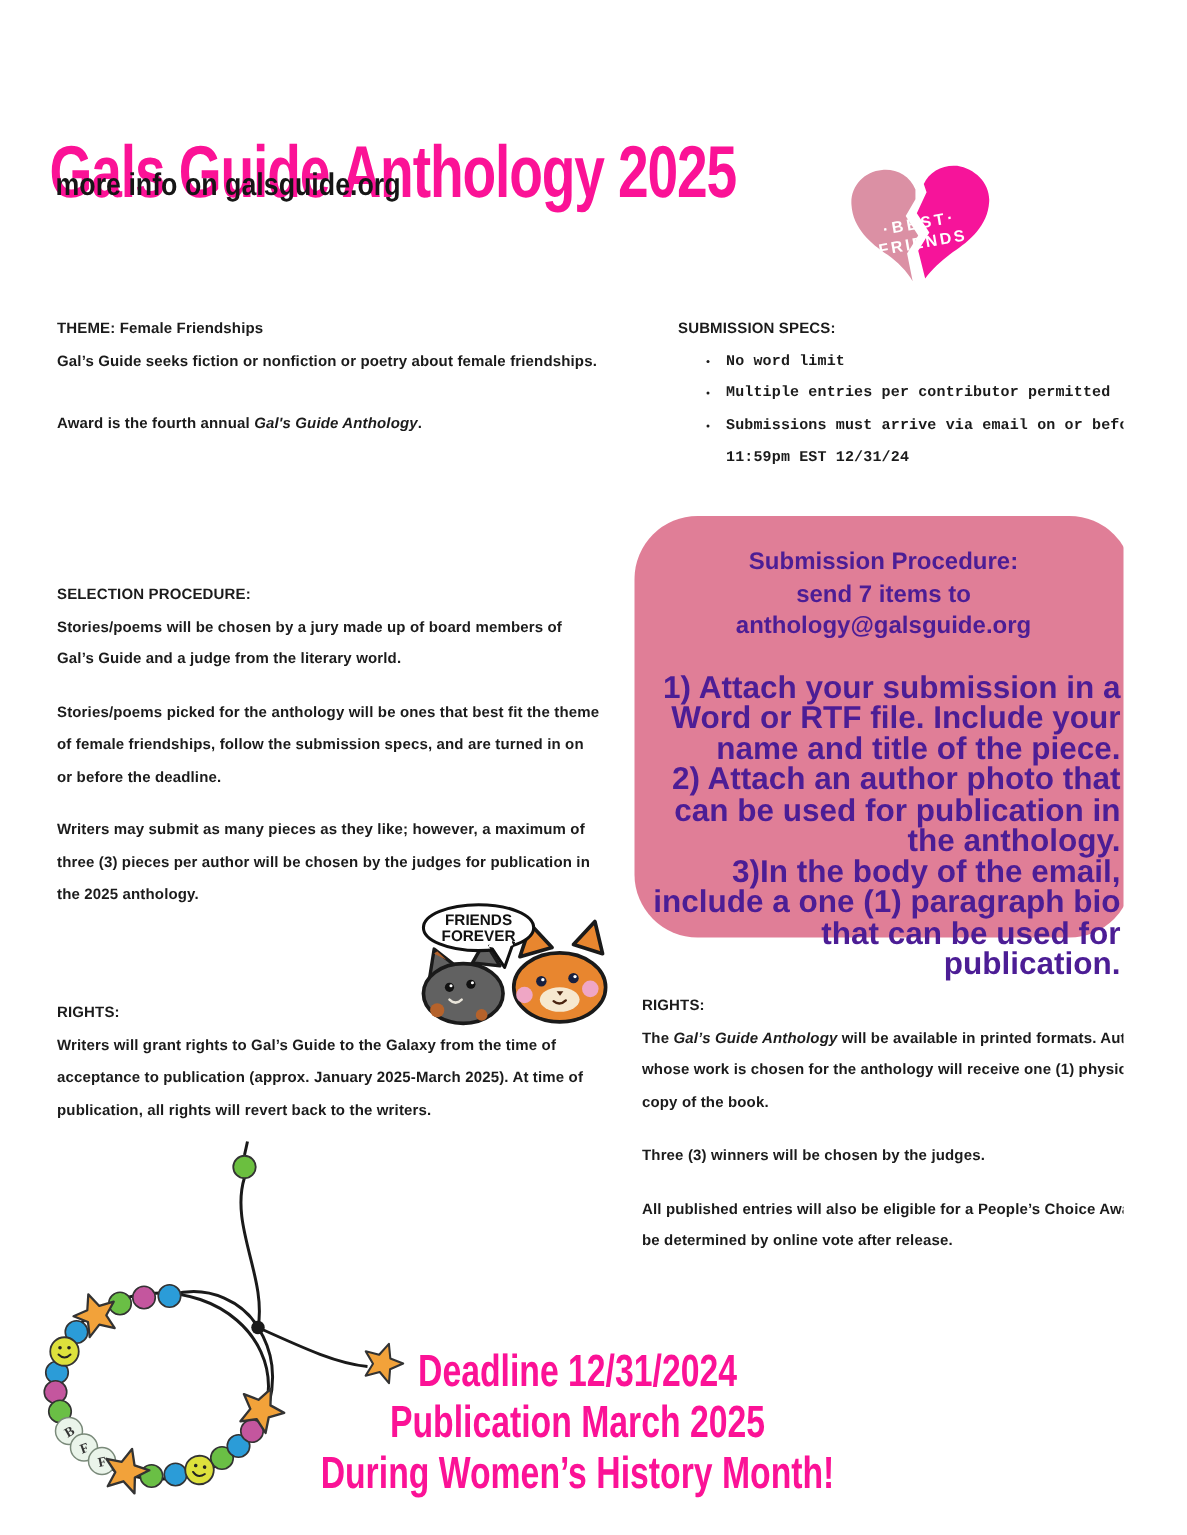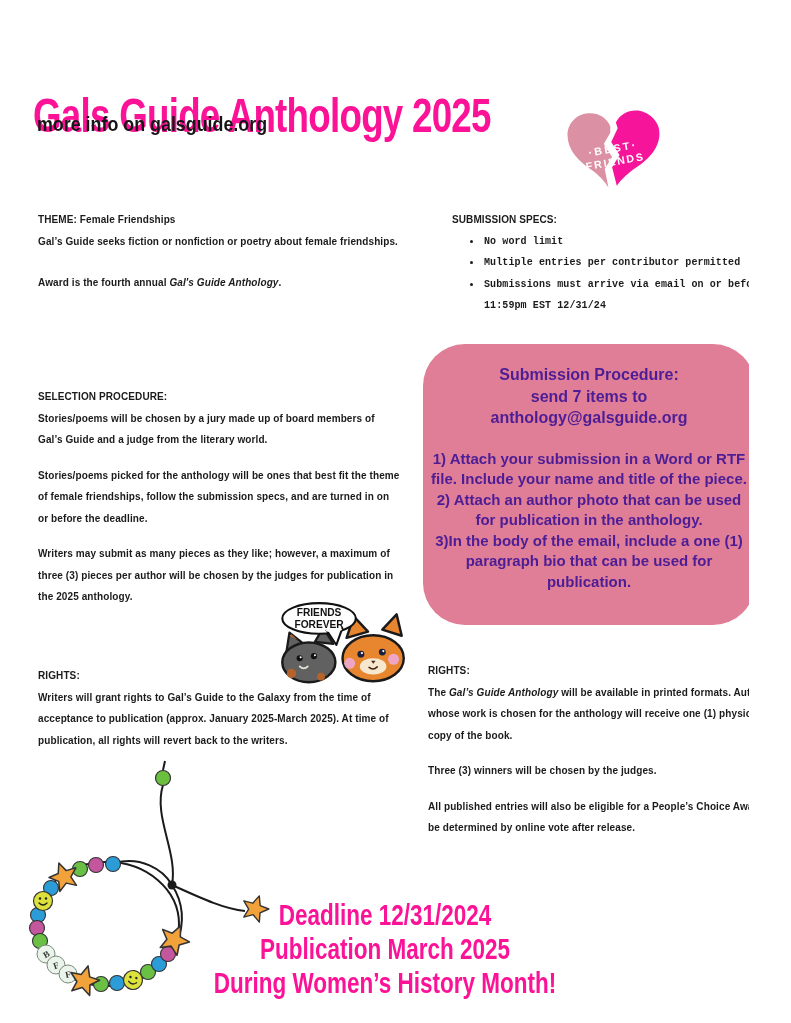--- a/index.html
+++ b/index.html
@@ -35,21 +35,21 @@
   #prizes{left:428px; top:660px; width:358px;}
   
   #procedure{
     position:absolute; left:423px; top:344px; width:332px; height:281px;
     background:#e07e97; border-radius:42px; box-sizing:border-box;
     padding:20px 8px 10px 8px; text-align:center; color:#4c1d95;
     font-weight:700;
   }
   #procedure .box-title{font-size:16px; line-height:21.5px;}
   #procedure .spacer{height:20px;}
-  #procedure p{margin:0; font-size:15px; line-height:20.5px;}
+  #procedure p{margin:0; font-size:21px; line-height:20.5px;text-align:right;}
   
   .cats-wrap{position:absolute; left:268px; top:601px; width:148px; height:92px;}
   .bracelet-wrap{position:absolute; left:15px; top:757px; width:300px; height:262px;}
   
   #footer{
     position:absolute; left:0; top:898px; width:770px; text-align:center;
     color:#fb1296; font-size:30px; line-height:34px; font-weight:800;
     letter-spacing:0; transform:scaleX(0.75); transform-origin:385px top; white-space:nowrap;
   }
 </style>

